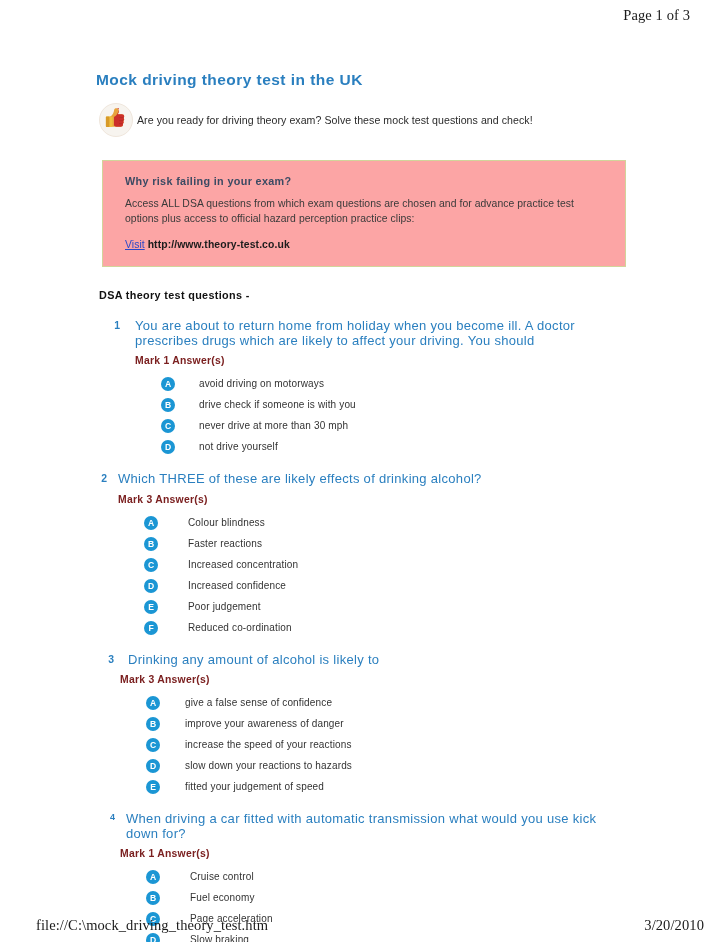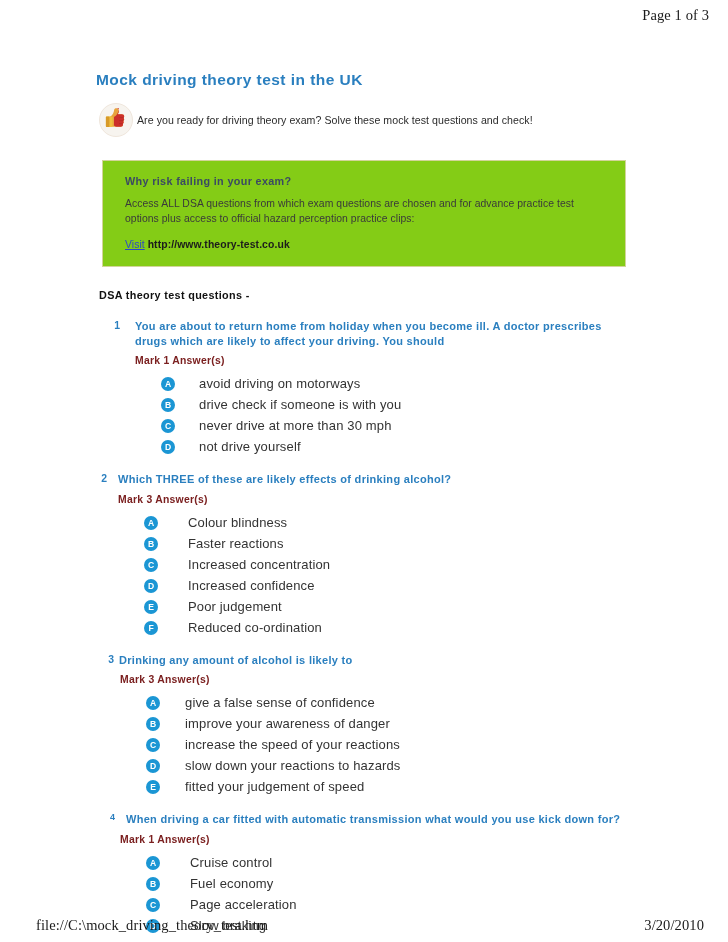--- a/index.html
+++ b/index.html
@@ -19,21 +19,21 @@
     width: 728px;
     height: 942px;
     overflow: hidden;
   }
 
   
   .page-header {
     position: absolute;
     top: 0;
     left: 0;
-    right: 19px;
+    right: 38px;
     height: 30px;
     text-align: right;
     font-family: "Liberation Serif", serif;
     font-size: 14.5px;
     color: #1a1a1a;
     line-height: 30px;
     letter-spacing: .1px;
   }
 
   
@@ -82,21 +82,21 @@
     color: #2b2b2b;
     line-height: 14px;
     letter-spacing: .05px;
   }
 
   
   .promo-box {
     margin: 23px 0 0 102px;
     width: 524px;
     border: 1px solid #d2d49a;
-    background: #84cc16;
+    background: #fca5a5;
     box-sizing: border-box;
     padding: 14px 8px 16px 22px;
   }
   .promo-title {
     font-size: 10.8px;
     font-weight: bold;
     color: #3b4a63;
     letter-spacing: .35px;
     margin-bottom: 10px;
   }
@@ -145,22 +145,22 @@
   }
   .q-num {
     flex: 0 0 auto;
     font-size: 10.4px;
     font-weight: bold;
     color: #2a7fbf;
     line-height: 14px;
     text-align: right;
   }
   .q-text {
-    font-size: 11px;
-    font-weight: bold;
+    font-size: 13px;
+    font-weight: normal;
     color: #2a7fbf;
     line-height: 14.5px;
     letter-spacing: .3px;
   }
   .q-mark {
     font-size: 10.4px;
     font-weight: bold;
     color: #7b2020;
     letter-spacing: .25px;
     margin-top: 7px;
@@ -180,21 +180,21 @@
     border-radius: 50%;
     background: #1b96d4;
     color: #ffffff;
     font-size: 8.6px;
     font-weight: bold;
     line-height: 14px;
     text-align: center;
     letter-spacing: 0;
   }
   .opt-text {
-    font-size: 13px;
+    font-size: 10px;
     color: #333333;
     line-height: 14px;
     letter-spacing: .15px;
   }
 
   
   .q1 .q-head        { padding-left: 110px; }
   .q1 .q-num         { width: 10px; }
   .q1 .q-text        { margin-left: 15px; max-width: 470px; }
   .q1 .q-mark        { margin-left: 135px; }
@@ -203,21 +203,21 @@
 
   .q2 .q-head        { padding-left: 98px; }
   .q2 .q-num         { width: 9px; }
   .q2 .q-text        { margin-left: 11px; max-width: 500px; }
   .q2 .q-mark        { margin-left: 118px; }
   .q2 .answers       { margin-left: 144px; }
   .q2 .opt-text      { margin-left: 30px; }
 
   .q3 .q-head        { padding-left: 105px; }
   .q3 .q-num         { width: 9px; }
-  .q3 .q-text        { margin-left: 5px; max-width: 500px; text-align: right; }
+  .q3 .q-text        { margin-left: 14px; max-width: 500px; text-align: right; }
   .q3 .q-mark        { margin-left: 120px; }
   .q3 .answers       { margin-left: 146px; }
   .q3 .opt-text      { margin-left: 25px; }
 
   .q4 .q-head        { padding-left: 107px; align-items: flex-start; }
   .q4 .q-num         { width: 8px; font-size: 9px; line-height: 10px; }
   .q4 .q-text        { margin-left: 11px; max-width: 500px; }
   .q4 .q-mark        { margin-left: 120px; }
   .q4 .answers       { margin-left: 146px; }
   .q4 .opt-text      { margin-left: 30px; }

